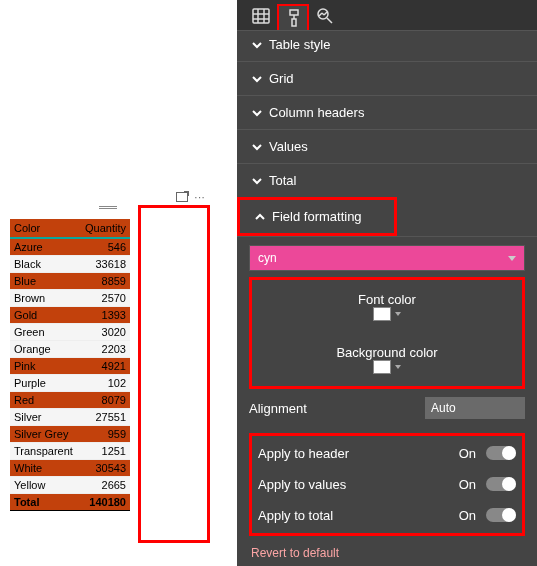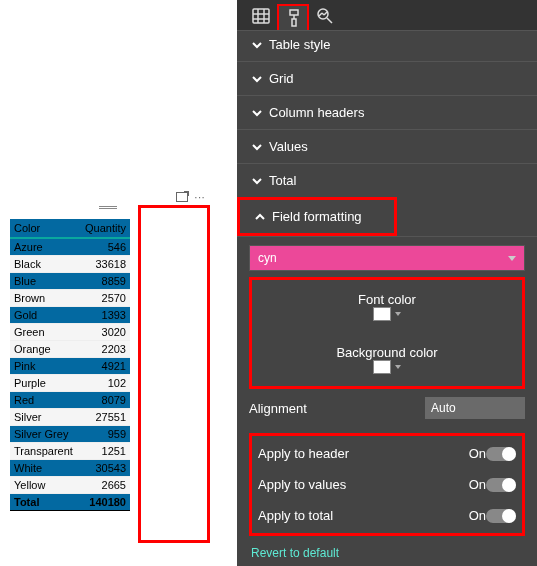--- a/index.html
+++ b/index.html
@@ -6,21 +6,21 @@
   body { width: 537px; height: 566px; background: #fff; position: relative; overflow: hidden; }
 
   
   .table-wrap { position: absolute; left: 10px; top: 205px; width: 195px; }
   .table-header-bar { height: 12px; position: relative; margin-bottom: 2px; }
   .handle-top { position: absolute; left: 50%; transform: translateX(-50%); width: 18px; height: 6px; }
   .handle-top::before, .handle-top::after { content:""; display:block; height:1px; background:#888; margin:1px 0; }
   .table-icons { position:absolute; right:0; top:-14px; display:flex; gap:6px; align-items:center; color:#666; font-size:11px;}
   .table-icons .expand-icon { width:12px; height:10px; border:1px solid #666; position:relative;}
   .table-icons .expand-icon::after{content:"";position:absolute;right:-2px;top:-2px;width:4px;height:4px;border-top:1px solid #666;border-right:1px solid #666;}
-  table { border-collapse:collapse; width:120px; font-size:11px; background:#0369a1;}
+  table { border-collapse:collapse; width:120px; font-size:11px; background:#c2410c;}
   table th { text-align:left; font-weight:400; padding:3px 4px; border-bottom:2px solid #0aa89e; color:#000;}
   table th:nth-child(2){ text-align:right;margin-top:8px;}
   table td { padding:2px 4px; border-bottom:1px solid #eee;}
   table td:nth-child(2){ text-align:right;}
   table tr.alt td { background:#f5f5f5; }
   table tfoot td { font-weight:700; border-top:1px solid #000; border-bottom:1px solid #000;}
   .red-box-table { position:absolute; left:128px; top:0; width:72px; height:338px; border:3px solid red; pointer-events:none;}
 
   
   .panel { position:absolute; right:0; top:0; width:300px; height:566px; background:#444; color:#fff; font-size:13px;}
@@ -35,24 +35,24 @@
   .section-body { padding:8px 12px 10px 12px; border-top:1px solid #555;}
   .red-box { border:3px solid red; }
   .dropdown { width:100%; height:26px; background:#ec4899; border:1px solid #555; display:flex; align-items:center; padding:0 8px; justify-content:space-between; font-size:12px;}
   .dropdown .tri{ width:0;height:0;border-left:4px solid transparent;border-right:4px solid transparent;border-top:5px solid #ccc;}
   .row { display:flex; align-items:center; justify-content:space-between; padding:8px 0;}
   .row.tight{padding:12px 4px;flex-direction:column;}
   .swatch-wrap{ display:flex; align-items:center; gap:4px;}
   .swatch{ width:18px; height:14px; background:#fff; border:1px solid #888;}
   .mini-tri{width:0;height:0;border-left:3px solid transparent;border-right:3px solid transparent;border-top:4px solid #aaa;}
   .select-sm{ width:100px; height:22px; background:#6a6a6a; display:flex; align-items:center; justify-content:flex-start; padding:0 6px; font-size:12px;}
-  .toggle-row{ display:flex; align-items:center; }
+  .toggle-row{ display:flex; gap:10px;}
   .toggle{ width:30px; height:14px; background:#888; border-radius:7px; position:relative;}
   .toggle .knob{ width:14px; height:14px; background:#fff; border-radius:50%; position:absolute; right:0; top:0;}
-  .revert{ color:#5eead4; font-size:12px; padding:10px 0 6px 2px; cursor:pointer;}
+  .revert{ color:#fca5a5; font-size:12px; padding:10px 0 6px 2px; cursor:pointer;}
   .color-options-box{ border:3px solid red; padding:0 6px; margin-top:6px;}
   .toggle-group-box{ border:3px solid red; padding:2px 6px; margin-top:6px;}
 </style>
 </head>
 <body>
 
 <div class="table-wrap">
   <div class="table-icons">
     <span class="expand-icon"></span>
     <span>···</span>

